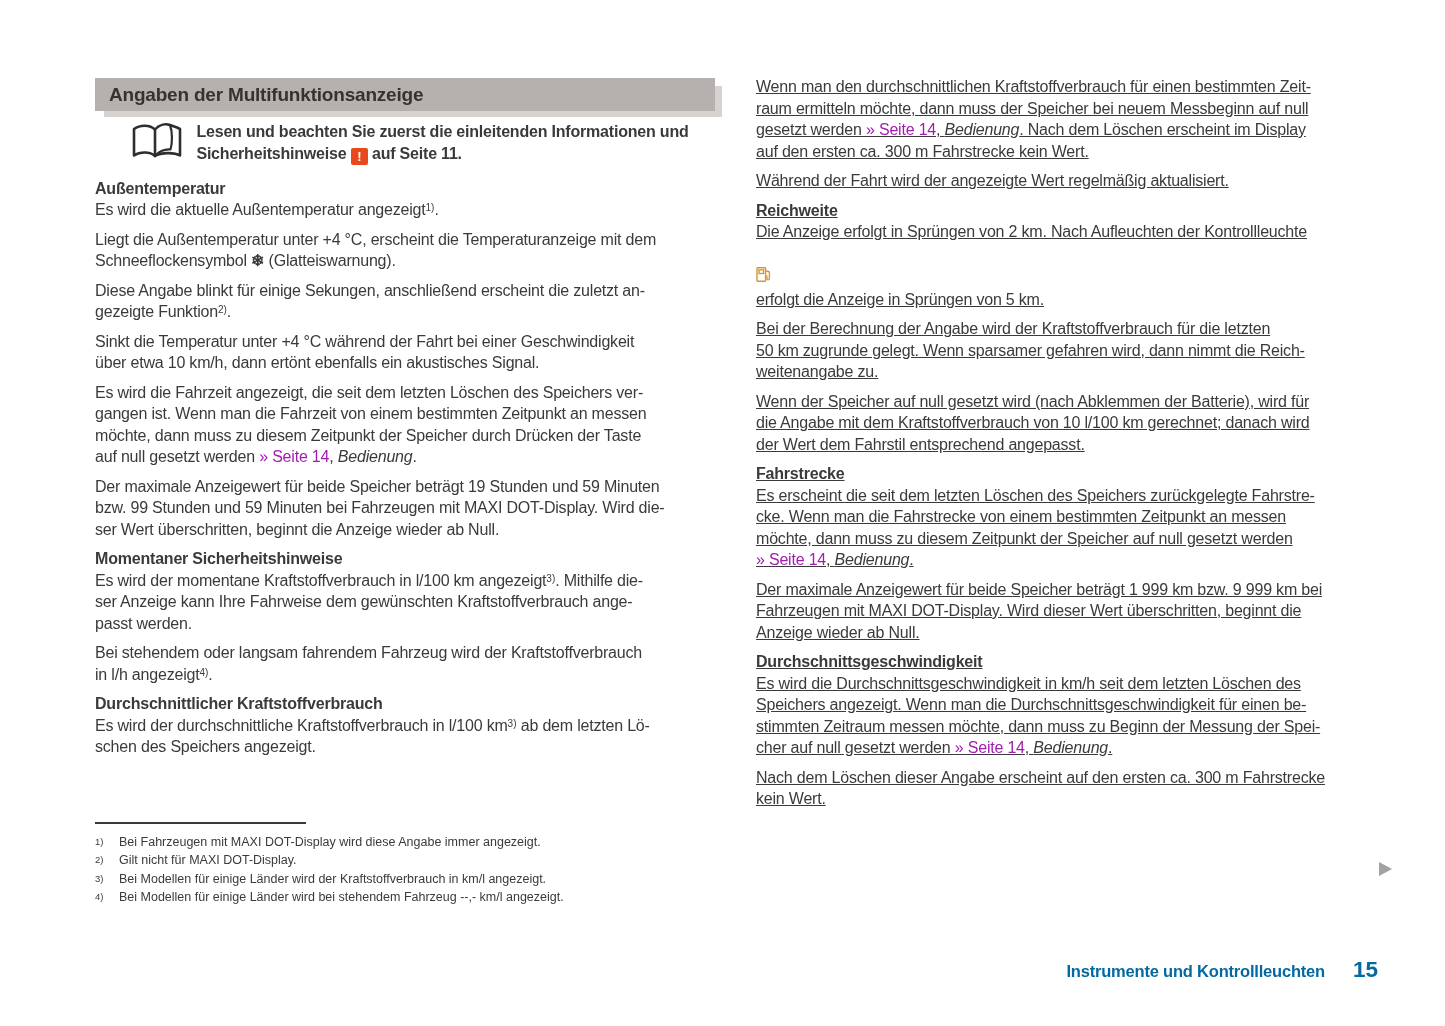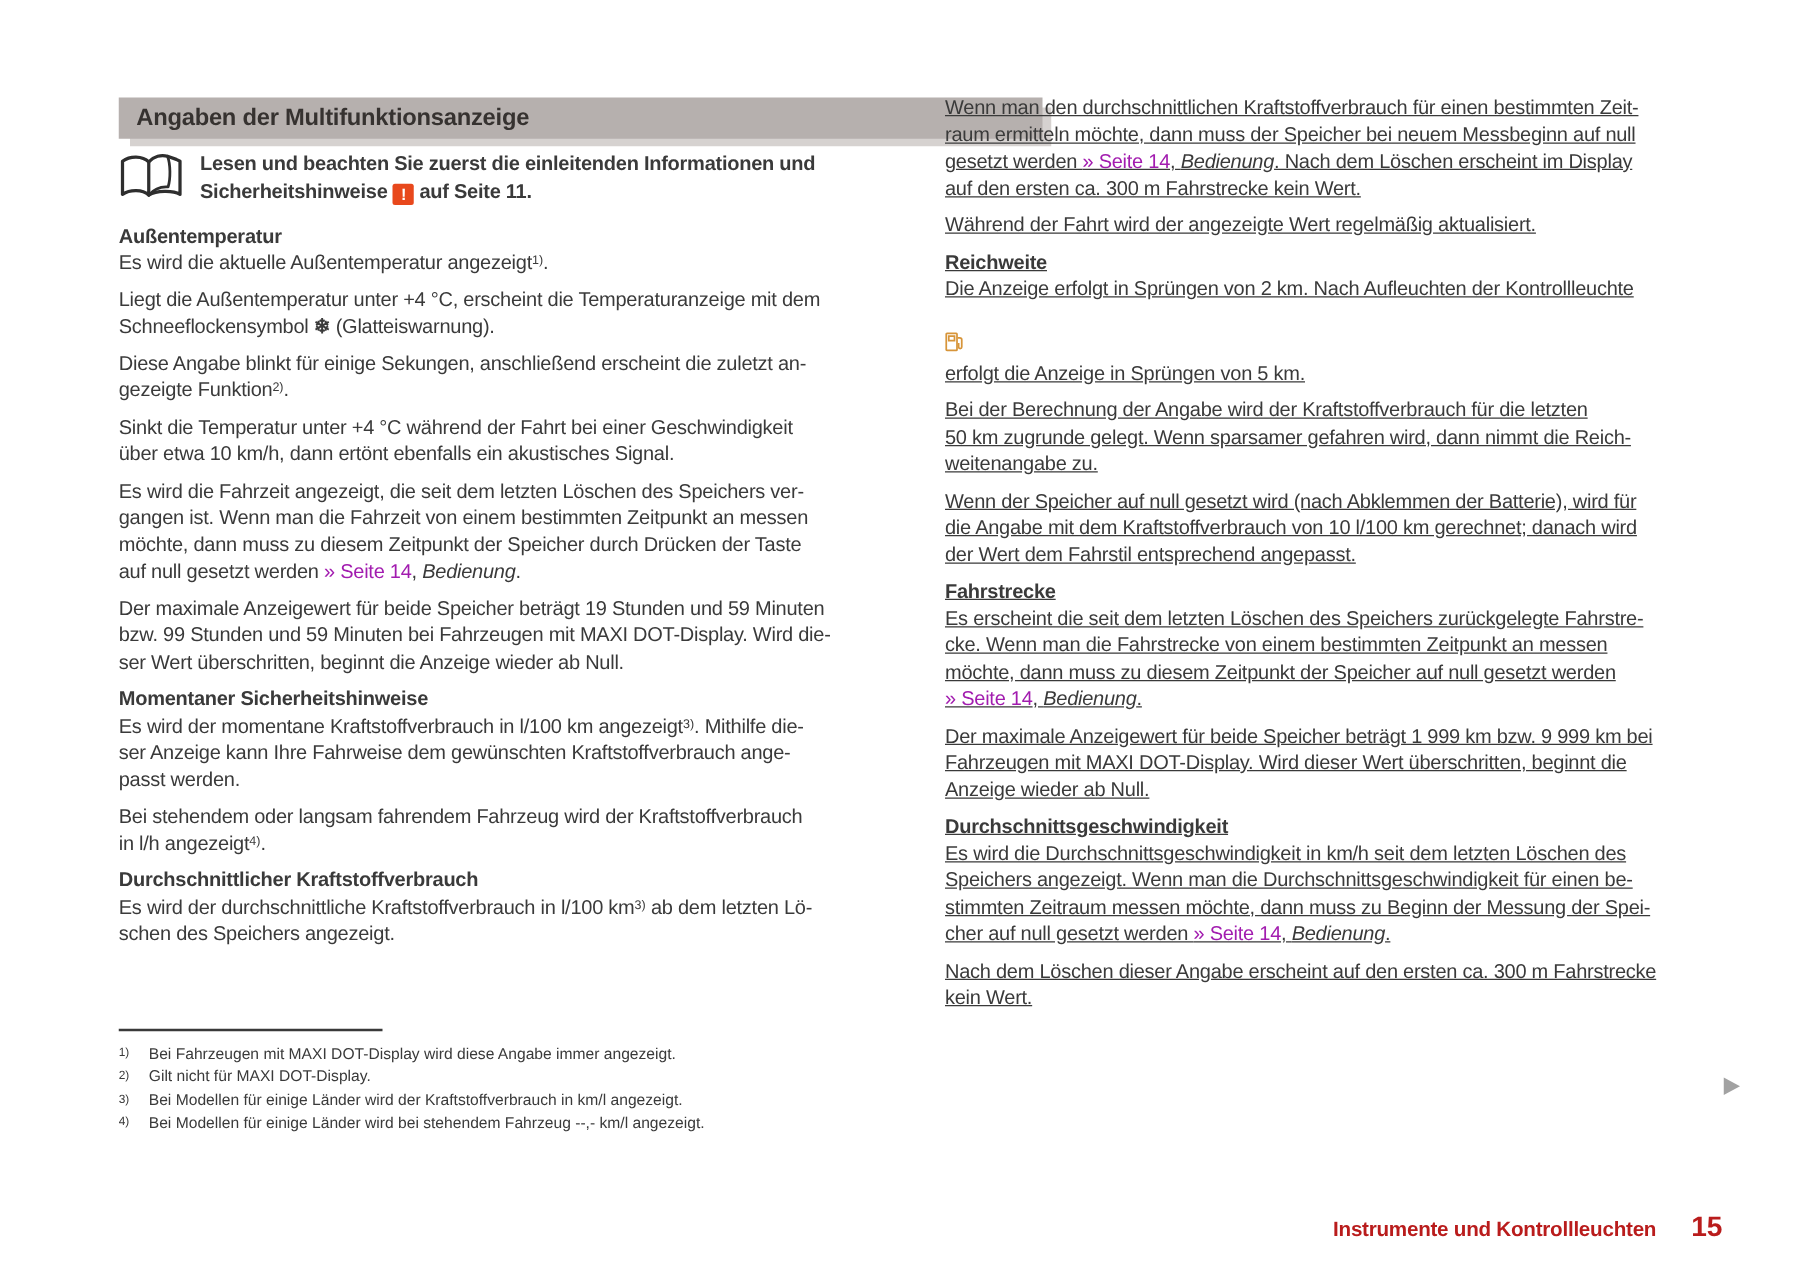--- a/index.html
+++ b/index.html
@@ -17,33 +17,33 @@
     position:absolute;
     width:630px;
     font-size:16px;
     line-height:21.5px;
     letter-spacing:-0.2px;
   }
   .col-left  { left:95px;  top:78px; }
   .col-right { left:756px; top:76px; }
 
   .title-bar {
-    width:739px; height:33px;
+    width:620px; height:33px;
     background:#b6b0ae;
     box-shadow:8px 7px 0 -1px #d6d2d0;
     color:#363230;
     font-weight:bold;
     font-size:19px;
     line-height:33px;
     padding-left:14px;
     letter-spacing:-0.2px;
     margin-bottom:10px;
   }
 
-  .intro-row { display:flex; gap:13px; margin:5px 0 10px 0; }
+  .intro-row { display:flex; gap:13px; margin:5px 0 10px 0;justify-content:center; }
   .book-icon { flex:none; padding-top:1px; }
   .intro-text { font-weight:bold; white-space:pre-line; }
 
   .heading { font-weight:bold; margin-top:7px; }
   .para { margin-bottom:8px; white-space:pre-line; }
 
   .link { color:#a21caf; }
   .italic { font-style:italic; }
   .sup { font-size:10px; vertical-align:top; position:relative; top:-2px; letter-spacing:0; }
   .snow { font-weight:bold; }
@@ -76,22 +76,21 @@
     border-bottom:7px solid transparent;
   }
 
   .footer {
     position:absolute;
     top:957px;
     right:67px;
     display:flex;
     align-items:baseline;
     gap:28px;
-    color:#b91c1c;
-    margin-top:12px;
+    color:#0369a1;
   }
   .footer-title { font-weight:bold; font-size:16.5px; letter-spacing:-0.2px; }
   .footer-page  { font-weight:bold; font-size:22.5px; }
 </style>
 </head>
 <body>
 
 <div class="page">
 
   <div class="col col-left">

